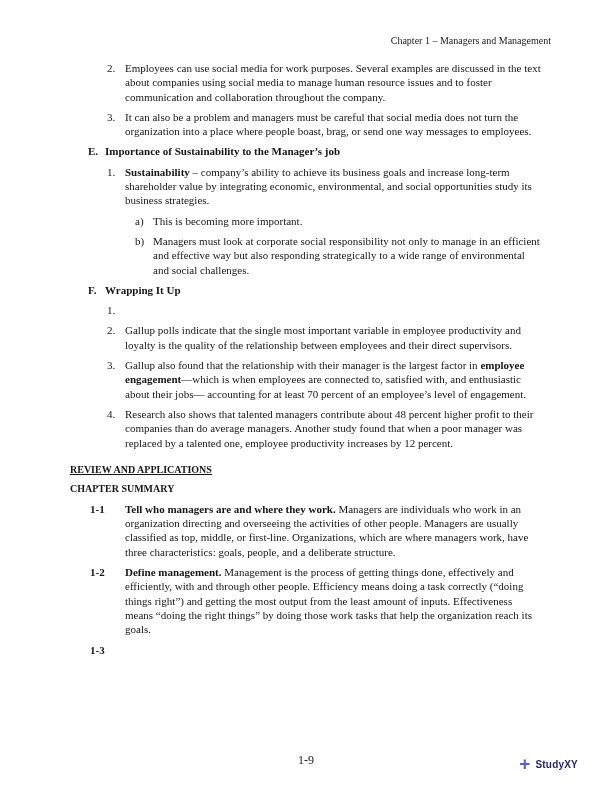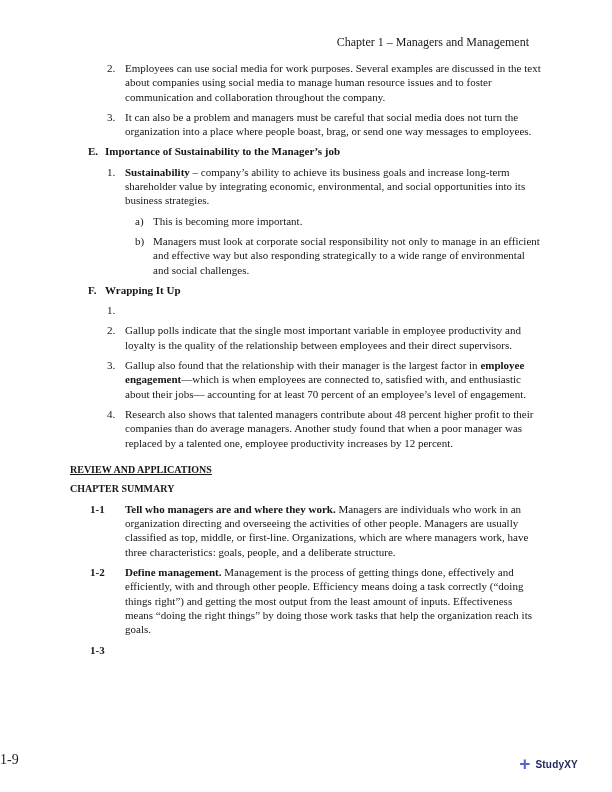--- a/index.html
+++ b/index.html
@@ -4,22 +4,22 @@
 <style>
   * { margin:0; padding:0; box-sizing:border-box; }
   html,body { background:#ffffff; }
   body { font-family:"Liberation Serif", serif; }
   .page {
     width:612px; height:792px; background:#ffffff; position:relative;
     margin:0 auto; overflow:hidden; color:#161616;
     outline:1px solid #d8d8d8;
   }
   .running-head {
-    position:absolute; top:35px; right:83px;
-    font-size:12px; color:#1a1a1a;padding-left:40px;
+    position:absolute; top:35px; right:61px;
+    font-size:10px; color:#1a1a1a;padding-left:40px;
   }
   .content { position:absolute; top:61px; left:70px; right:71px; }
   .row { display:flex; margin-bottom:6px; font-size:11px; line-height:1.3; }
   .row .marker { flex:0 0 auto; }
   .row .text { flex:1 1 auto; }
   .lvl-letter { padding-left:18px; font-weight:bold; }
   .lvl-letter .marker { width:17px; }
   .lvl-num { padding-left:37px; }
   .lvl-num .marker { width:18px; }
   .lvl-alpha { padding-left:65px; }
@@ -27,21 +27,21 @@
   .lvl-sum { padding-left:20px; }
   .lvl-sum .marker { width:35px; font-weight:bold; }
   .gap-before { margin-top:14px; }
   .section-heading {
     font-weight:bold; font-size:10px; margin-bottom:8px;
   }
   .section-heading.underlined span { text-decoration:underline; }
   b { font-weight:bold; }
   .footer-pagenum {
     position:absolute; bottom:24px; left:0; right:0;
-    text-align:left; font-size:14px; color:#1a1a1a;
+    text-align:center; font-size:12px; color:#1a1a1a;
   }
   .brand {
     position:absolute; bottom:18px; right:34px;
     display:flex; align-items:center; gap:5px;
     font-family:"Liberation Sans", sans-serif;
   }
   .brand .plus-icon {
     color:#5b5fd6; font-size:19px; font-weight:bold; line-height:1;
     transform:translateY(-1px);
   }
@@ -66,21 +66,21 @@
       <div class="text">It can also be a problem and managers must be careful that social media does not turn the organization into a place where people boast, brag, or send one way messages to employees.</div>
     </div>
 
     <div class="row lvl-letter">
       <span class="marker">E.</span>
       <div class="text">Importance of Sustainability to the Manager’s job</div>
     </div>
 
     <div class="row lvl-num">
       <span class="marker">1.</span>
-      <div class="text"><b>Sustainability</b><span> – company’s ability to achieve its business goals and increase long-term shareholder value by integrating economic, environmental, and social opportunities into its business strategies.</span></div>
+      <div class="text"><b>Sustainability</b><span> – company’s ability to achieve its business goals and increase long-term shareholder value by integrating economic, environmental, and social opportunities study its business strategies.</span></div>
     </div>
 
     <div class="row lvl-alpha">
       <span class="marker">a)</span>
       <div class="text">This is becoming more important.</div>
     </div>
 
     <div class="row lvl-alpha">
       <span class="marker">b)</span>
       <div class="text">Managers must look at corporate social responsibility not only to manage in an efficient and effective way but also responding strategically to a wide range of environmental and social challenges.</div>

